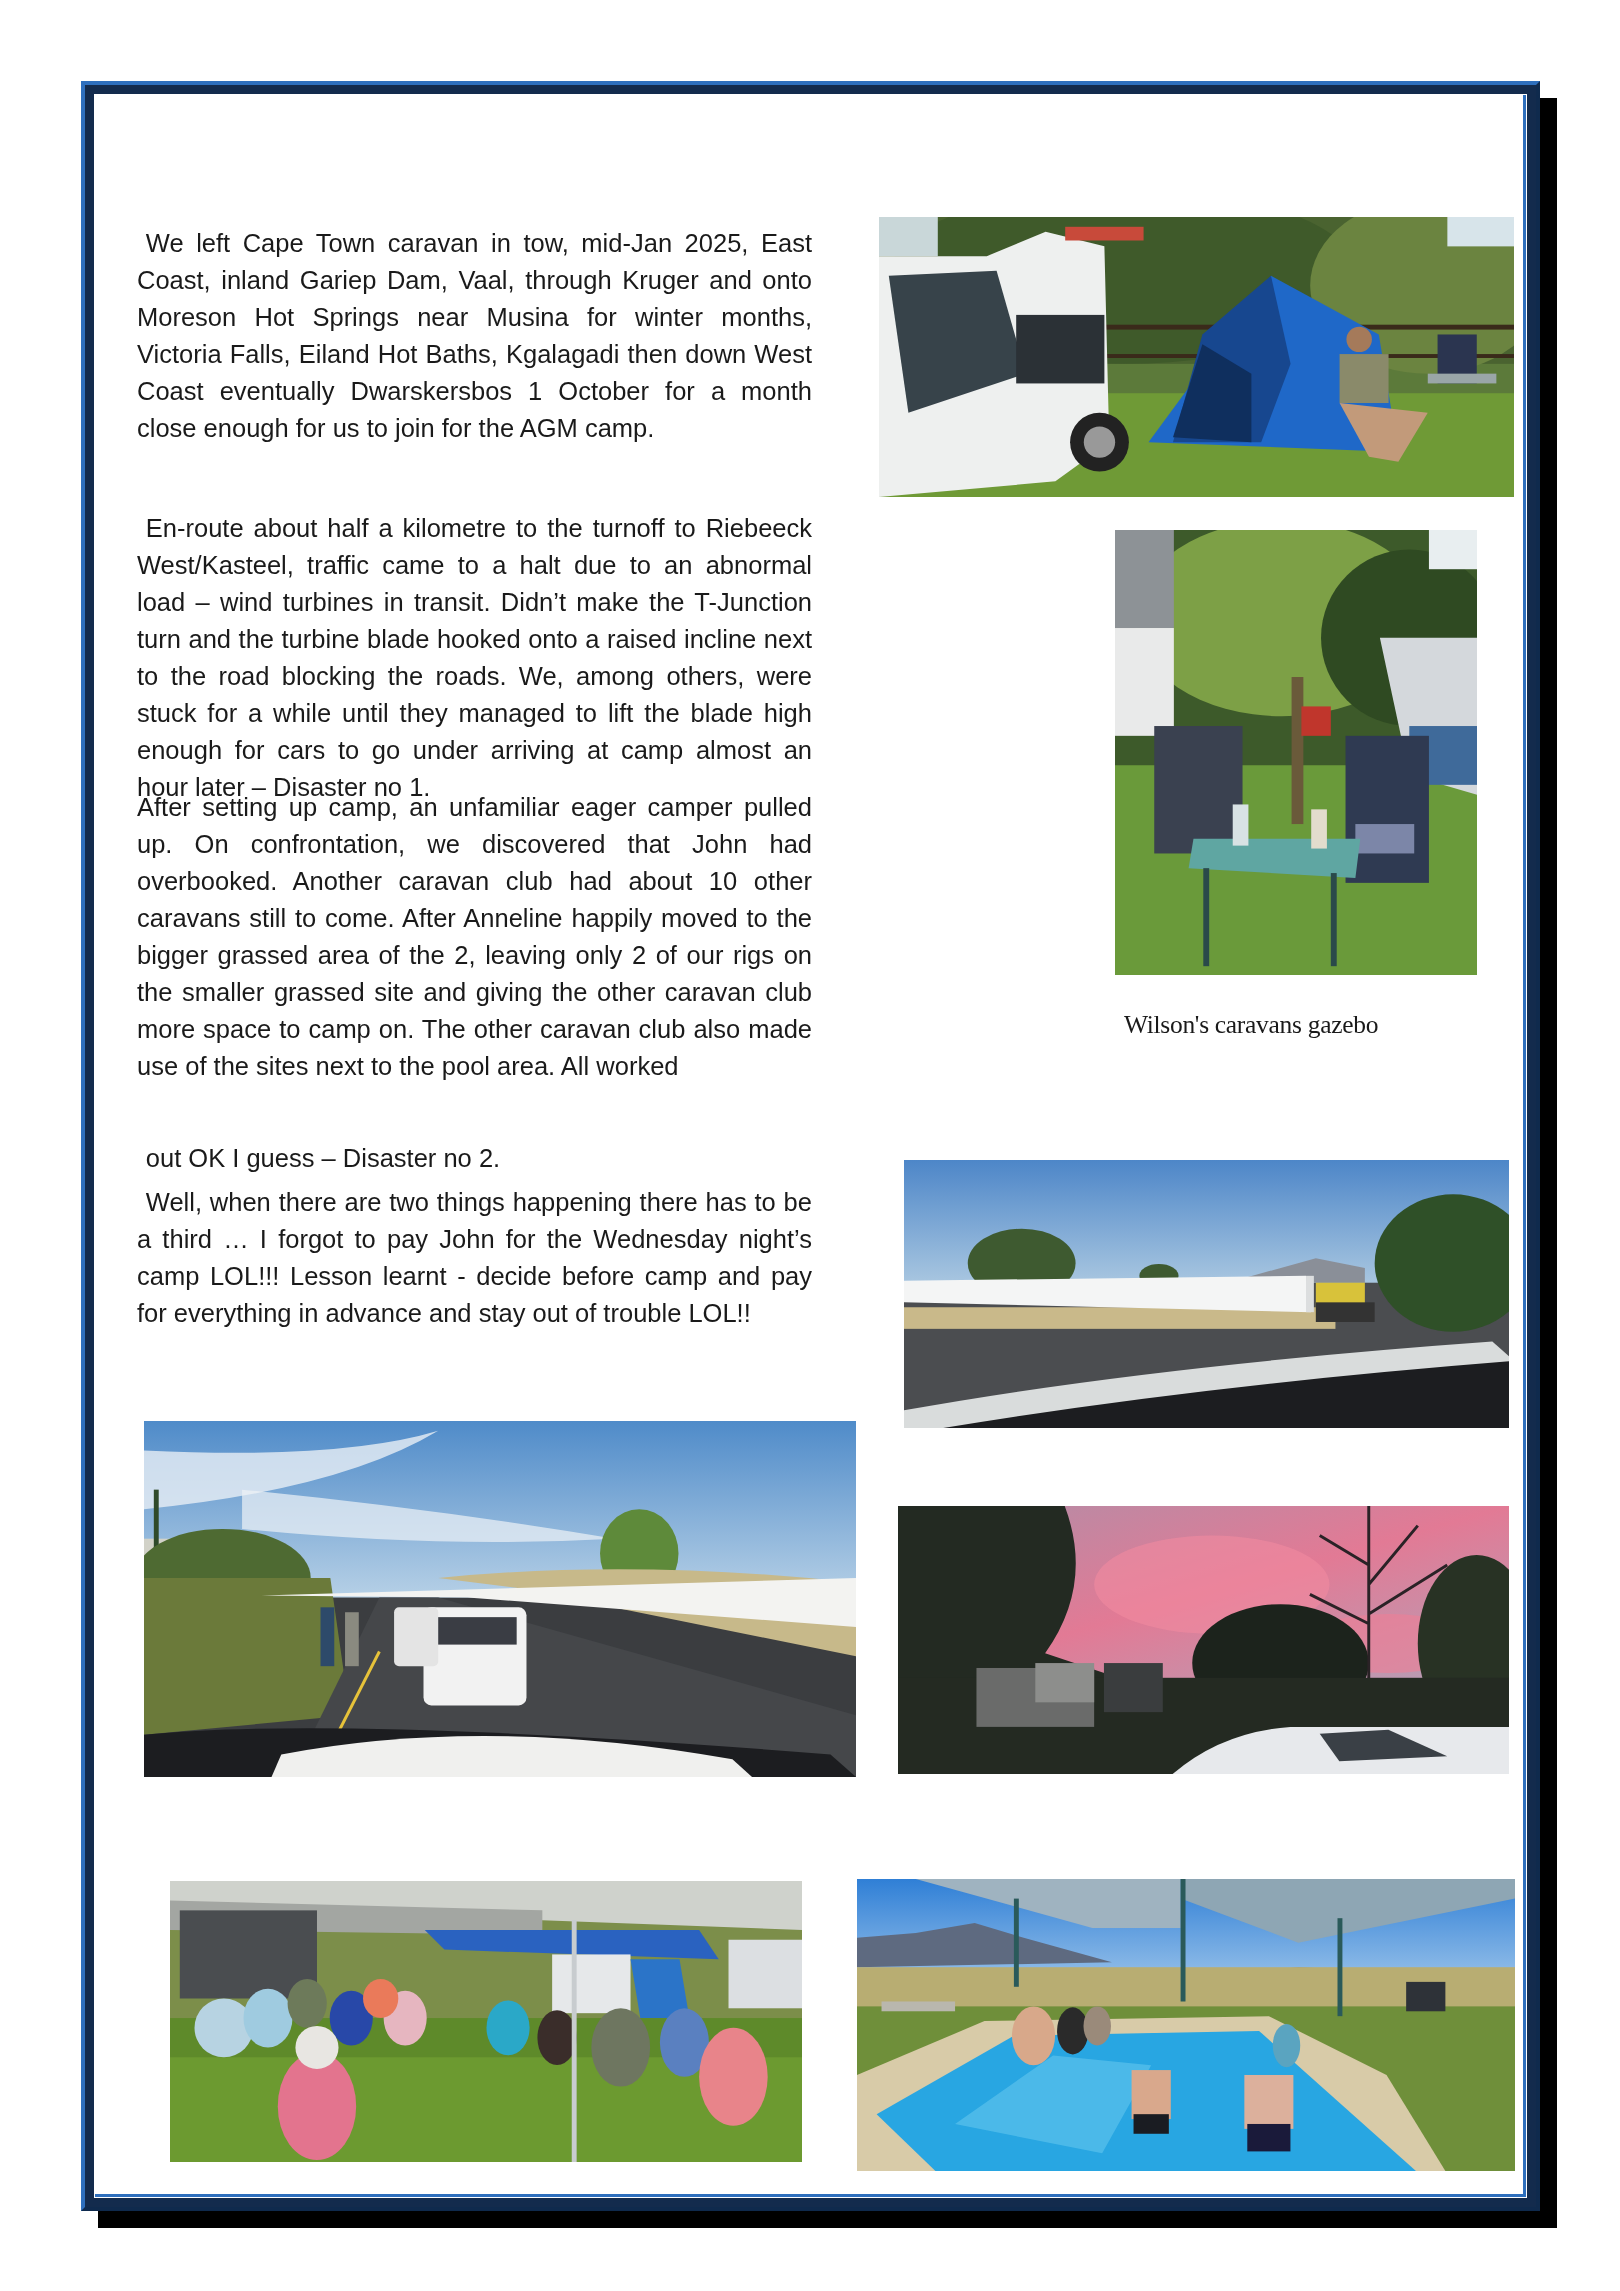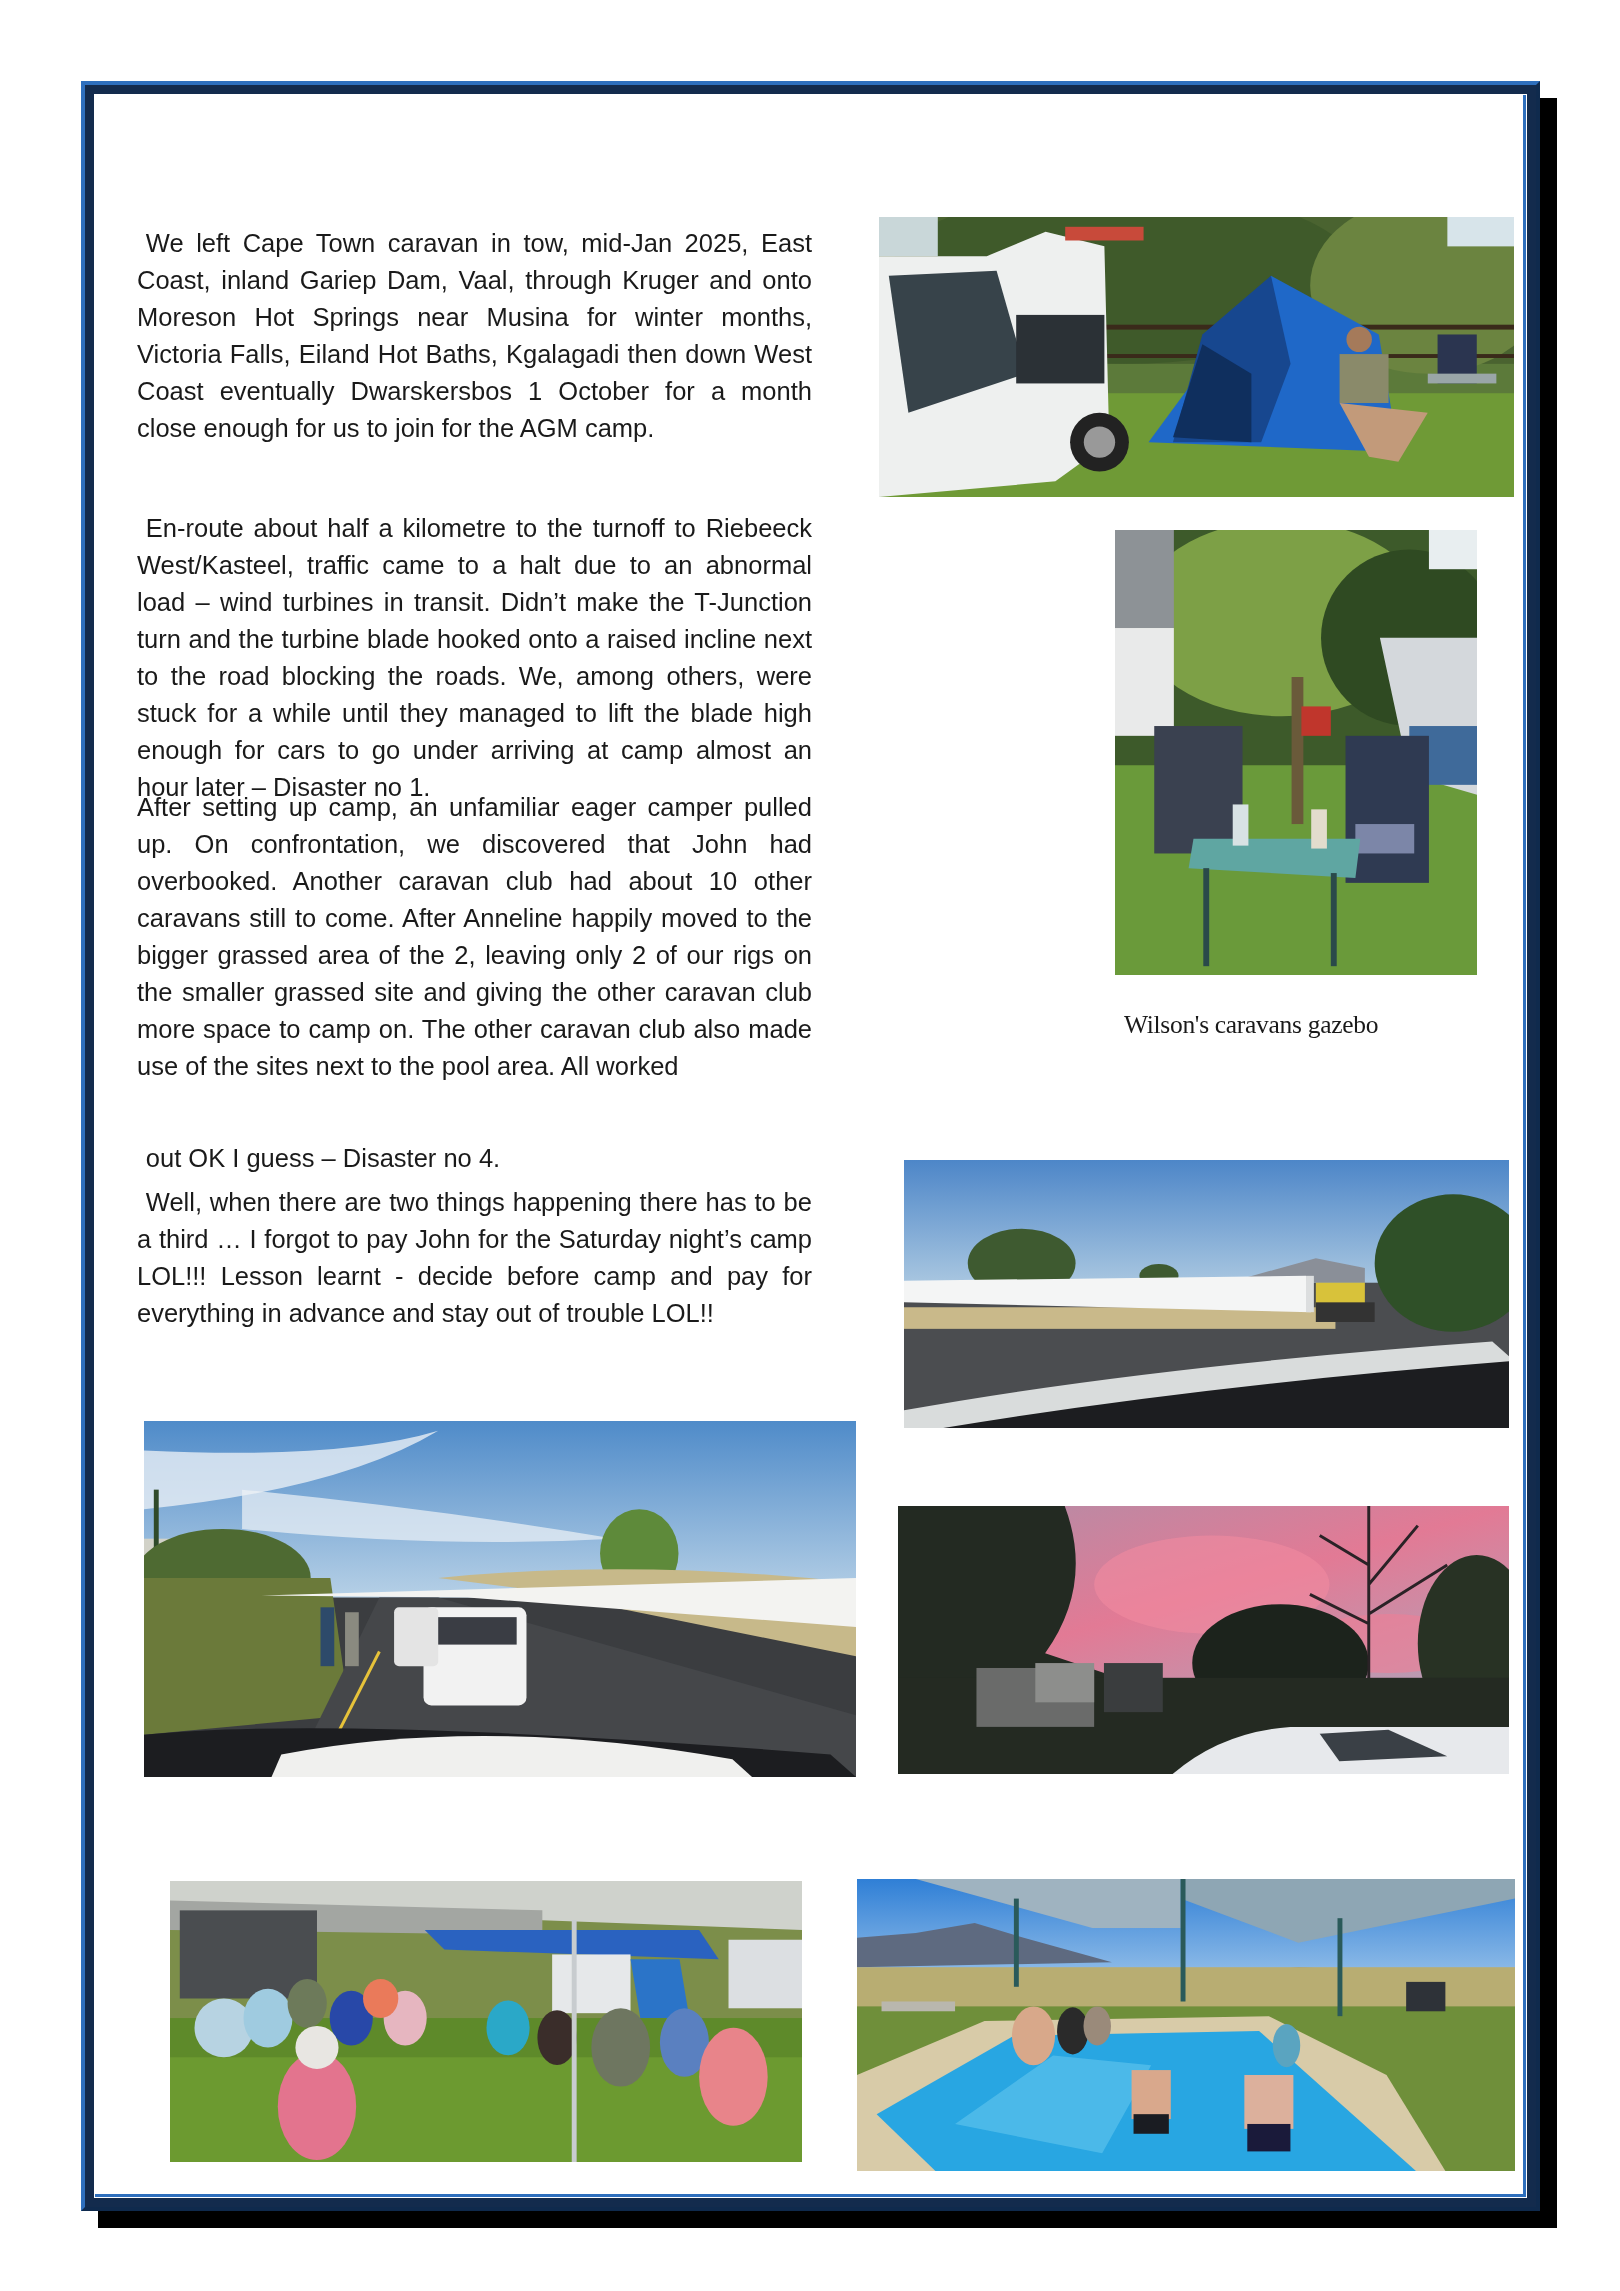--- a/index.html
+++ b/index.html
@@ -56,24 +56,24 @@
 <div class="text-col p1">
   <p class="indent">We left Cape Town caravan in tow, mid-Jan 2025, East Coast, inland Gariep Dam, Vaal, through Kruger and onto Moreson Hot Springs near Musina for winter months, Victoria Falls, Eiland Hot Baths, Kgalagadi then down West Coast eventually Dwarskersbos 1 October for a month close enough for us to join for the AGM camp.</p>
 </div>
 <div class="text-col p2">
   <p class="indent">En-route about half a kilometre to the turnoff to Riebeeck West/Kasteel, traffic came to a halt due to an abnormal load –  wind turbines in transit.  Didn’t make the T-Junction turn and the turbine blade hooked onto a raised incline next to the road blocking the roads.  We, among others, were stuck for a while until they managed to lift the blade high enough for cars to go under arriving at camp almost an hour later – Disaster no 1.</p>
 </div>
 <div class="text-col p3">
   <p style="text-align-last:left">After setting up camp, an unfamiliar eager camper pulled up.  On confrontation, we discovered that John had overbooked. Another caravan club had about 10 other caravans still to come. After Anneline happily moved to the bigger grassed area of the 2, leaving only 2 of our rigs on the smaller grassed site and giving the other caravan  club more space to camp on. The other caravan club also made use of the sites next to the pool area.  All worked</p>
 </div>
 <div class="text-col p3b">
-  <p class="indent">out OK I guess – Disaster no 4.</p>
+  <p class="indent">out OK I guess – Disaster no 2.</p>
 </div>
 <div class="text-col p4">
-  <p class="indent">Well, when there are two things happening there has to be a third … I forgot to pay John for the Saturday night’s camp LOL!!! Lesson learnt - decide before camp and pay for everything in advance and stay out of trouble LOL!!</p>
+  <p class="indent">Well, when there are two things happening there has to be a third … I forgot to pay John for the Wednesday night’s camp LOL!!! Lesson learnt - decide before camp and pay for everything in advance and stay out of trouble LOL!!</p>
 </div>
 
 <div class="photo" style="left:879px;top:217px;width:635px;height:280px;">
   <svg viewBox="0 0 648 286" preserveAspectRatio="none">
     <rect width="648" height="286" fill="#5c7a3a"></rect>
     <rect width="648" height="150" fill="#4a6330"></rect>
     <ellipse cx="250" cy="60" rx="240" ry="90" fill="#3f5a2a"></ellipse>
     <ellipse cx="560" cy="70" rx="120" ry="90" fill="#6b8440"></ellipse>
     <rect x="0" y="0" width="60" height="40" fill="#c9d7d9"></rect>
     <rect x="580" y="0" width="68" height="30" fill="#d7e4ea"></rect>

